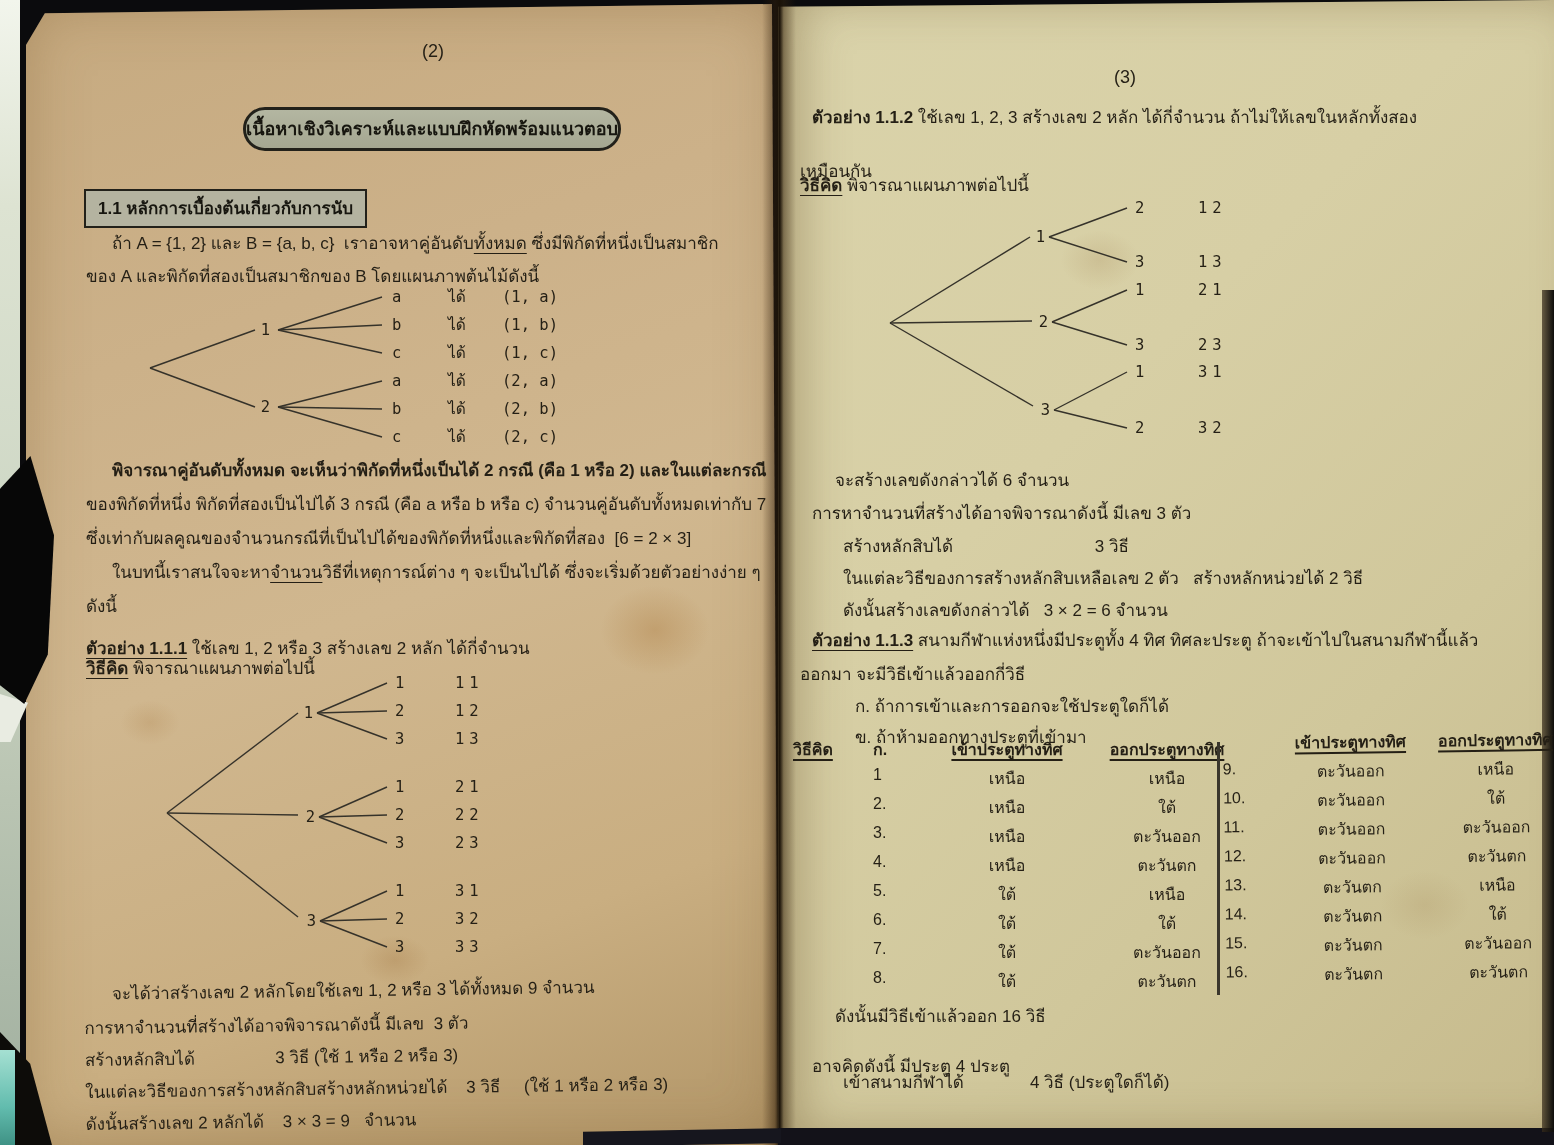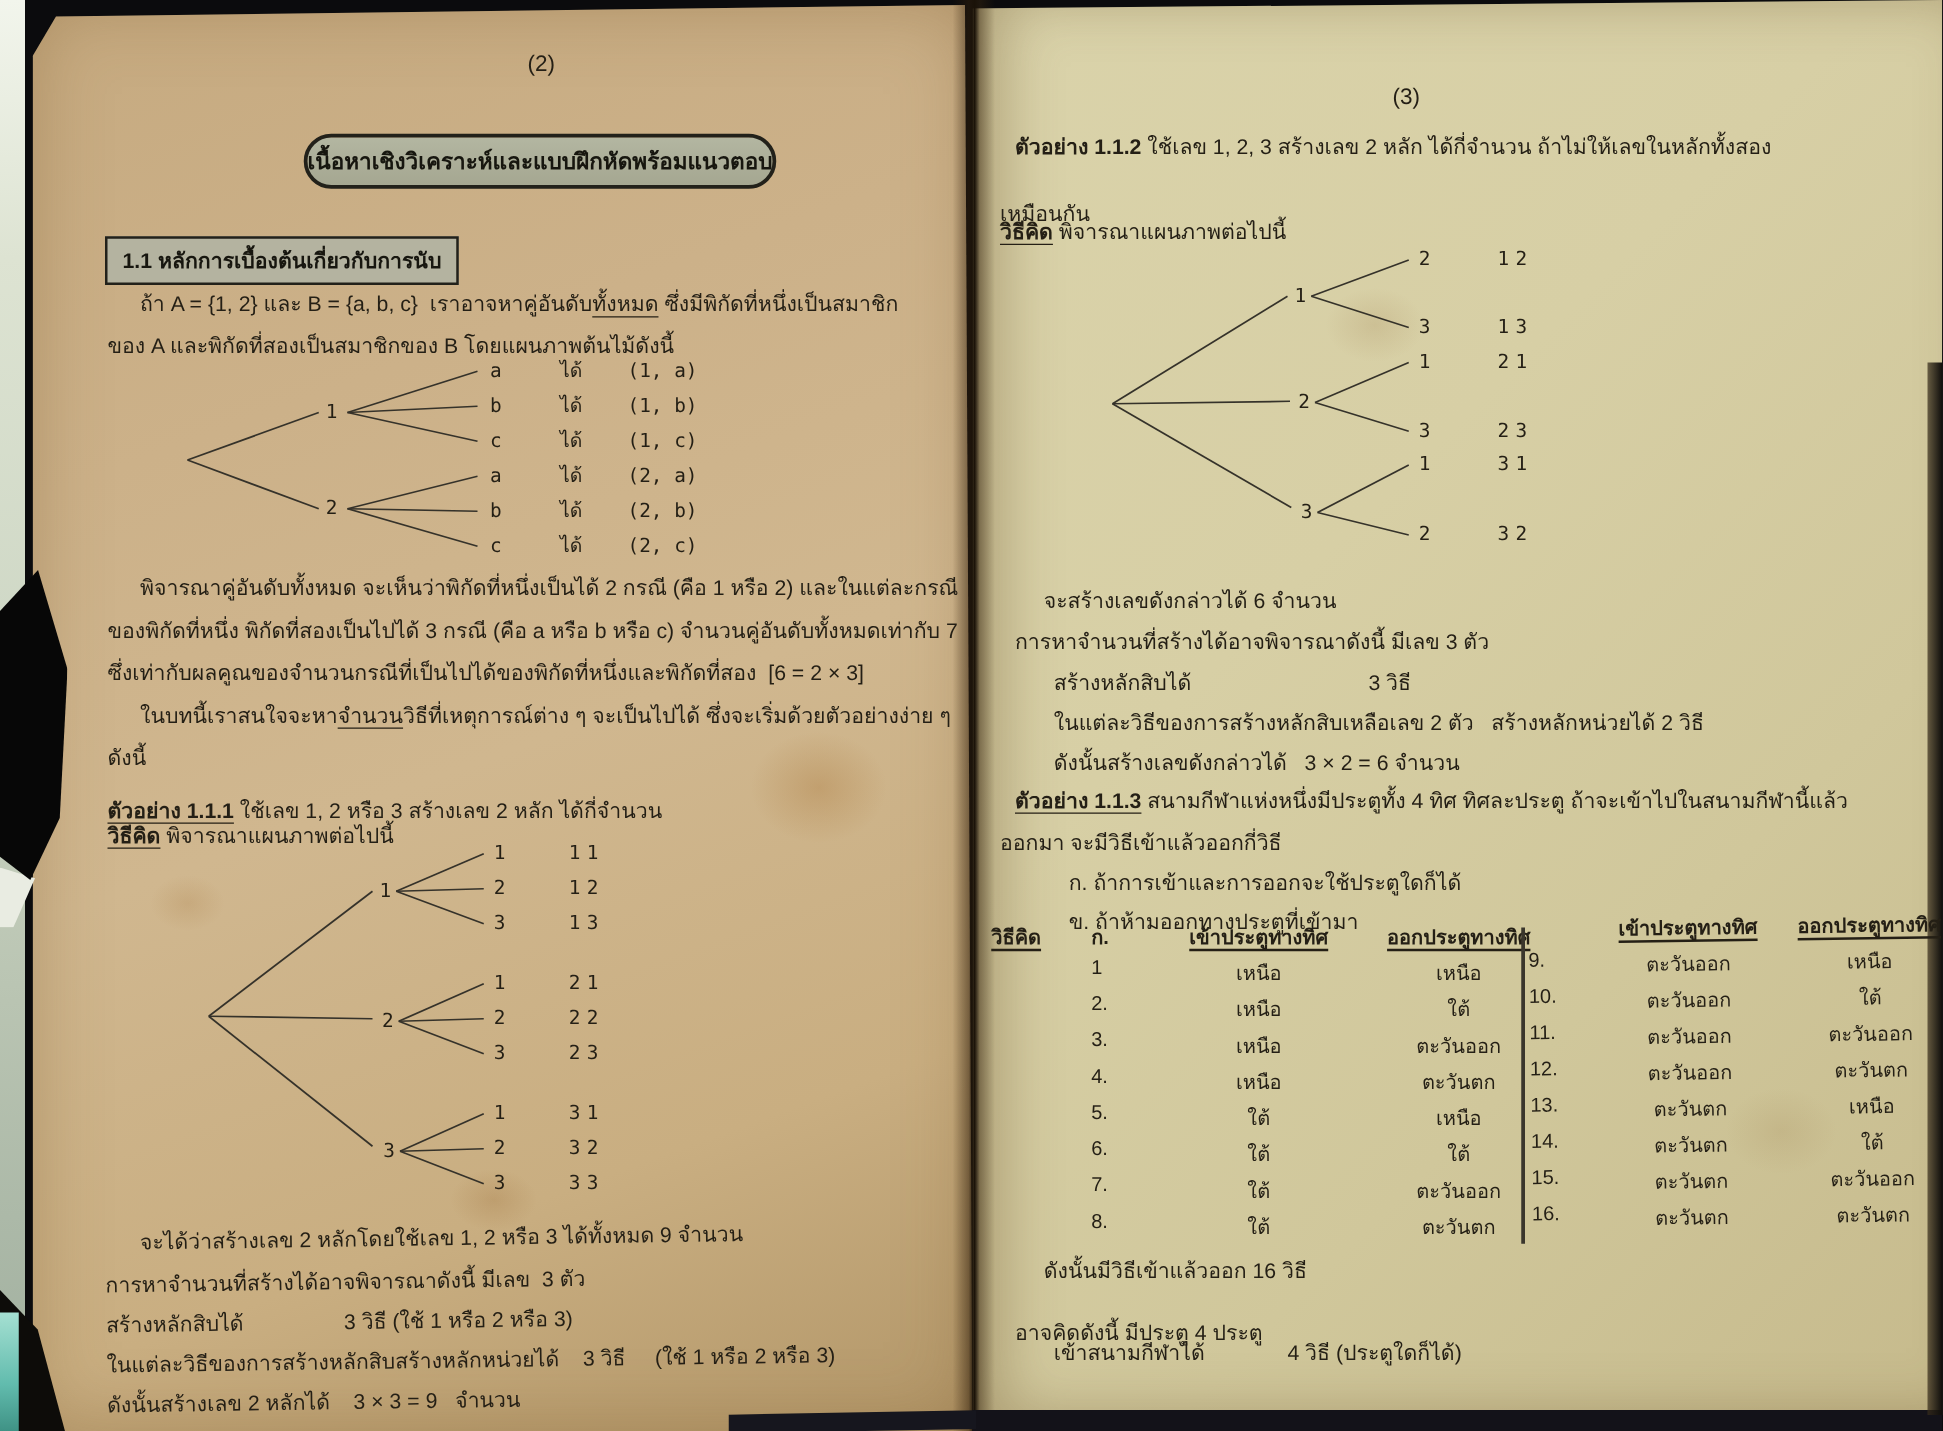--- a/index.html
+++ b/index.html
@@ -116,21 +116,21 @@
   <text x="318" y="98">ได้</text>
   <text x="372" y="98">(2, a)</text>
   <text x="262" y="126">b</text>
   <text x="318" y="126">ได้</text>
   <text x="372" y="126">(2, b)</text>
   <text x="262" y="154">c</text>
   <text x="318" y="154">ได้</text>
   <text x="372" y="154">(2, c)</text>
 </svg>
 
-<div class="txt" style="left:112px;top:460px;">พิจารณาคู่อันดับทั้งหมด จะเห็นว่าพิกัดที่หนึ่งเป็นได้ 2 กรณี (คือ 1 หรือ 2) และในแต่ละกรณี</div>
+<div class="txt" style="left:112px;top:460px;font-weight:bold;">พิจารณาคู่อันดับทั้งหมด จะเห็นว่าพิกัดที่หนึ่งเป็นได้ 2 กรณี (คือ 1 หรือ 2) และในแต่ละกรณี</div>
 <div class="txt" style="left:86px;top:494px;">ของพิกัดที่หนึ่ง พิกัดที่สองเป็นไปได้ 3 กรณี (คือ a หรือ b หรือ c) จำนวนคู่อันดับทั้งหมดเท่ากับ 7</div>
 <div class="txt" style="left:86px;top:528px;">ซึ่งเท่ากับผลคูณของจำนวนกรณีที่เป็นไปได้ของพิกัดที่หนึ่งและพิกัดที่สอง  [6 = 2 × 3]</div>
 <div class="txt" style="left:112px;top:562px;"><span>ในบทนี้เราสนใจจะหา</span><span style="text-decoration: underline; text-underline-offset: 4px;">จำนวน</span><span>วิธีที่เหตุการณ์ต่าง ๆ จะเป็นไปได้ ซึ่งจะเริ่มด้วยตัวอย่างง่าย ๆ</span></div>
 <div class="txt" style="left:86px;top:596px;">ดังนี้</div>
 
 <div class="txt" style="left:86px;top:626px;margin-top:12px;"><span style="text-decoration: underline; text-underline-offset: 4px; font-weight: bold;">ตัวอย่าง 1.1.1</span><span> ใช้เลข 1, 2 หรือ 3 สร้างเลข 2 หลัก ได้กี่จำนวน</span></div>
 <div class="txt" style="left:86px;top:658px;"><span style="text-decoration: underline; text-underline-offset: 4px; font-weight: bold;">วิธีคิด</span><span> พิจารณาแผนภาพต่อไปนี้</span></div>
 
 <svg class="tree" style="left:155px;top:673px;width:480px;height:292px;" viewBox="0 0 480 292">
   <g>

